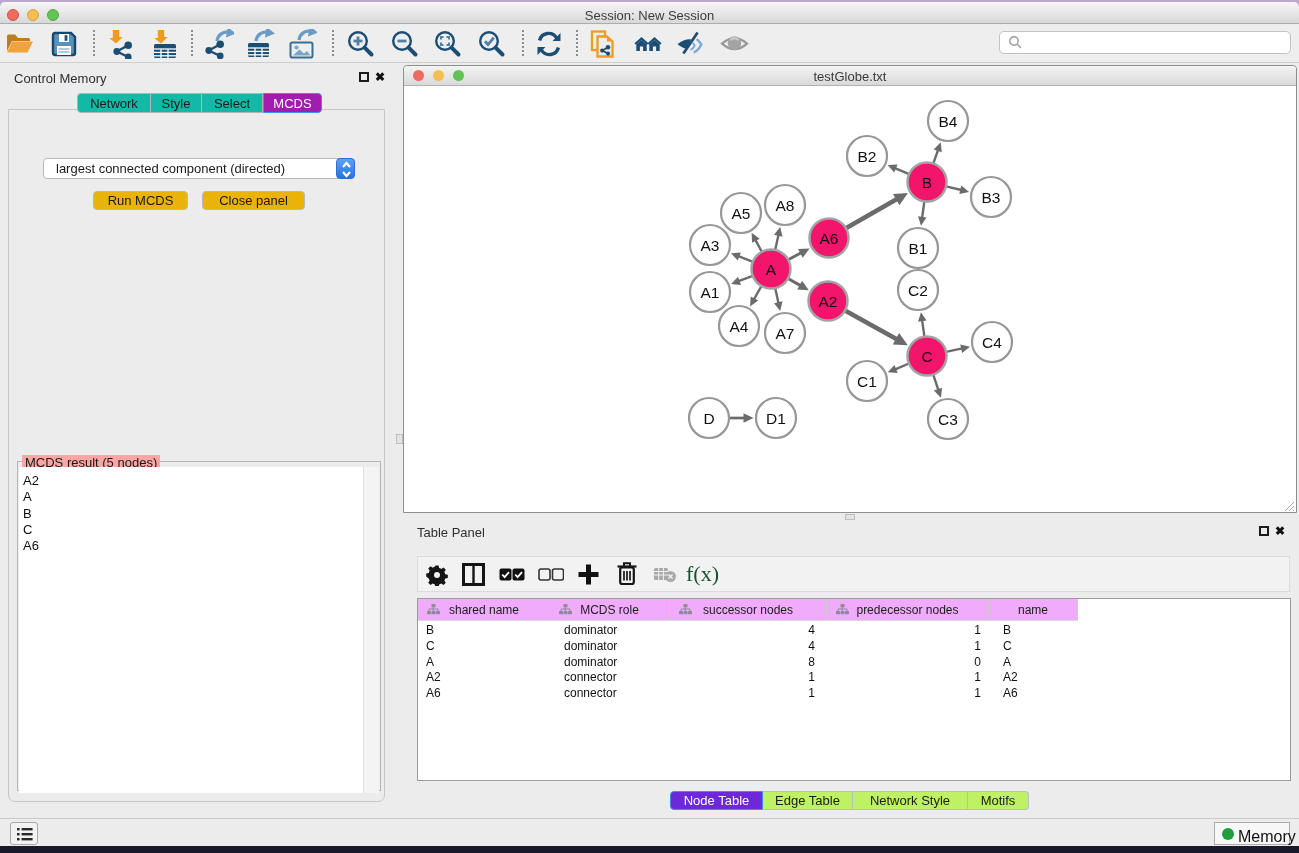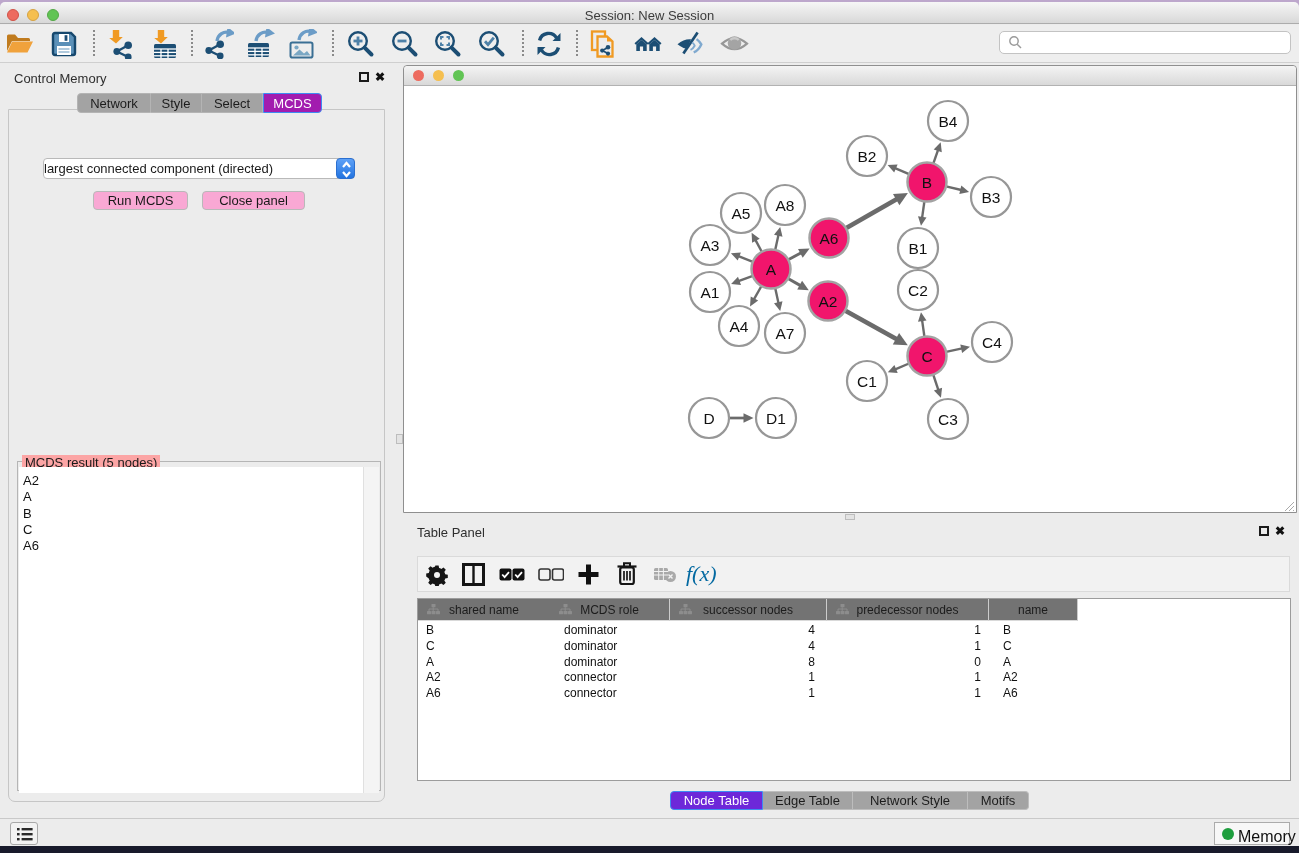--- a/index.html
+++ b/index.html
@@ -12,47 +12,47 @@
 #ttext{width:100%;text-align:center;top:6px;font-size:13px;color:#3c3c3c}
 #toolbar{left:0;top:25px;width:1299px;height:38px;background:#eeeeee;border-bottom:1px solid #cfcfcf}
 .sep{top:4px;width:2px;height:28px;background-image:radial-gradient(circle,#8a8a8a 35%,transparent 40%);background-size:2px 4px;background-repeat:repeat-y}
 .ticon{top:29px}
 #search{left:999px;top:6px;width:292px;height:23px;background:#fff;border:1px solid #c3c3c3;border-radius:5px}
 
 #cp-title{left:14px;top:71px;font-size:13px;color:#2f2f2f}
 #cp-float{left:359px;top:72px;width:10px;height:10px;border:2px solid #1b1b1b}
 #cp-close{left:375px;top:70px;font-size:12px;font-weight:bold;color:#111}
 #cp-box{left:8px;top:109px;width:377px;height:693px;border:1px solid #c6c6c6;border-radius:0 0 7px 7px;background:#ececec}
-.tab{top:93px;height:20px;border:1px solid #b4b4b4;background:#a3a3a3;font-size:13px;color:#1c1c1c;text-align:center;line-height:19px}
+.tab{top:93px;height:20px;border:1px solid #b4b4b4;background:#14b8a6;font-size:13px;color:#1c1c1c;text-align:center;line-height:19px}
 #tab-mcds{background:#a21caf;color:#fff;border-color:#3e8bf2;border-radius:0 4px 4px 0}
 #opt-label{left:0;top:136px;width:393px;text-align:center;font-size:13px;color:#1a1a1a}
-#dropdown{left:43px;top:158px;width:312px;height:21px;background:#fff;border:1px solid #b9b9b9;border-radius:4px;font-size:13px;color:#1a1a1a;line-height:19px;padding-left:0}
+#dropdown{left:43px;top:158px;width:312px;height:21px;background:#fff;border:1px solid #b9b9b9;border-radius:4px;font-size:13px;color:#1a1a1a;line-height:19px;padding-left:12px}
 #dd-step{right:-1px;top:-1px;width:19px;height:21px;border-radius:4px;background:linear-gradient(#5ea1f7,#2374e0);border:1px solid #2b6fd0}
-.btn{top:191px;height:19px;background:#f9a8d4;border:1px solid #b9b9b9;border-radius:4px;font-size:13px;color:#1a1a1a;text-align:center;line-height:17px}
+.btn{top:191px;height:19px;background:#eab308;border:1px solid #b9b9b9;border-radius:4px;font-size:13px;color:#1a1a1a;text-align:center;line-height:17px}
 #fieldset{left:17px;top:461px;width:364px;height:330px;border:1px solid #b5b5b5}
 #fs-legend{left:22px;top:455px;background:#fca5a5;padding:0 3px;font-size:13px;color:#1a1a1a}
 #fs-list{left:19px;top:467px;width:360px;height:326px;background:#fff;font-size:13px;color:#111;line-height:16.3px;padding:6px 0 0 4px}
 #fs-scroll{left:363px;top:467px;width:16px;height:326px;background:#f4f4f4;border-left:1px solid #e0e0e0}
 
 #netwin{left:403px;top:65px;width:894px;height:448px;background:#fff;border:1px solid #8f8f8f;border-radius:4px 4px 0 0}
 #net-titlebar{left:0;top:0;width:892px;height:20px;background:linear-gradient(#f4f4f4,#d9d9d9);border-bottom:1px solid #b2b2b2;border-radius:4px 4px 0 0}
 .ntl{width:11px;height:11px;border-radius:50%;top:4px}
 #net-title{width:100%;text-align:center;top:3px;font-size:13px;color:#3a3a3a}
 
 .grip{background:#e3e3e3;border:1px solid #bdbdbd}
 
 #tp-title{left:417px;top:525px;font-size:13px;color:#2f2f2f}
 #tp-float{left:1259px;top:526px;width:10px;height:10px;border:2px solid #1b1b1b}
 #tp-close{left:1275px;top:524px;font-size:12px;font-weight:bold;color:#111}
 #tp-toolbar{left:417px;top:556px;width:873px;height:36px;background:#f2f2f2;border:1px solid #dadada}
 #table{left:417px;top:598px;width:874px;height:183px;background:#fff;border:1px solid #9c9c9c}
-.th{top:0;height:22px;background:#737373;border-right:1px solid #cccccc;border-bottom:1px solid #d9d9d9;font-size:12px;color:#1c1c1c;text-align:center;line-height:22px}
+.th{top:0;height:22px;background:#f0abfc;border-right:1px solid #cccccc;border-bottom:1px solid #d9d9d9;font-size:12px;color:#1c1c1c;text-align:center;line-height:22px}
 .td{font-size:12px;color:#111;height:16px;line-height:16px}
 
-.btab{top:791px;height:19px;background:#a3a3a3;border:1px solid #bdbdbd;font-size:13px;color:#1c1c1c;text-align:center;line-height:18px}
+.btab{top:791px;height:19px;background:#bef264;border:1px solid #bdbdbd;font-size:13px;color:#1c1c1c;text-align:center;line-height:18px}
 #btab-node{background:#6d28d9;color:#fff;border-color:#3e8bf2;border-radius:4px 0 0 4px}
 
 #statusline{left:0;top:818px;width:1299px;height:1px;background:#c9c9c9}
 #stat-left{left:10px;top:822px;width:28px;height:23px;background:#f2f2f2;border:1px solid #a8a8a8;border-radius:3px}
 #memory{left:1214px;top:822px;width:76px;height:23px;background:#f7f7f7;border:1px solid #ababab}
 #wall-bot{left:0;top:846px;width:1299px;height:7px;background:#181a2b}
 text{font-family:"Liberation Sans",sans-serif}
 </style></head>
 <body>
 <div id="stage">
@@ -228,20 +228,21 @@
 <div class="abs btn" style="left:202px;width:103px">Close panel</div>
 <div class="abs" id="fieldset"></div>
 <div class="abs" id="fs-legend">MCDS result (5 nodes)</div>
 <div class="abs" id="fs-list">A2<br>A<br>B<br>C<br>A6</div>
 <div class="abs" id="fs-scroll"></div>
 <div class="abs" id="netwin">
   <div class="abs" id="net-titlebar">
     <div class="abs ntl" style="left:9px;background:#ed6b5f"></div>
     <div class="abs ntl" style="left:29px;background:#f5bf4f"></div>
     <div class="abs ntl" style="left:49px;background:#61c454"></div>
+    <div class="abs" id="net-title">testGlobe.txt</div>
   </div>
   <svg class="abs" style="left:0px;top:20px" width="892" height="426" viewBox="0 0 892 426" font-family="Liberation Sans, sans-serif">
 <line x1="357.8" y1="165.8" x2="351.4" y2="153.9" stroke="#6b6b6b" stroke-width="2.4"></line>
 <polygon points="347.6,146.8 355.7,152.7 348.1,156.8" fill="#6b6b6b"></polygon>
 <line x1="371.2" y1="164.0" x2="374.5" y2="148.8" stroke="#6b6b6b" stroke-width="2.4"></line>
 <polygon points="376.2,141.0 378.5,150.7 370.0,148.8" fill="#6b6b6b"></polygon>
 <line x1="348.9" y1="175.9" x2="334.4" y2="170.2" stroke="#6b6b6b" stroke-width="2.4"></line>
 <polygon points="326.9,167.2 336.9,166.5 333.7,174.6" fill="#6b6b6b"></polygon>
 <line x1="348.8" y1="189.9" x2="334.5" y2="195.2" stroke="#6b6b6b" stroke-width="2.4"></line>
 <polygon points="327.1,198.1 334.0,190.8 337.0,198.9" fill="#6b6b6b"></polygon>
@@ -372,21 +373,21 @@
           <circle cx="16.5" cy="9.5" r="5.5"></circle>
         </g>
  <g stroke="#f2f2f2" stroke-width="1">
           <line x1="0" y1="4.5" x2="14" y2="4.5"></line>
           <line x1="0" y1="8" x2="14" y2="8"></line>
           <line x1="4.7" y1="1" x2="4.7" y2="13"></line>
           <line x1="9.4" y1="1" x2="9.4" y2="13"></line>
         </g>
  <path d="M14.5 7.5 l4 4 M18.5 7.5 l-4 4" stroke="#f2f2f2" stroke-width="1.4"></path>
 </svg>
-<div class="abs" style="left:268px;top:4px;font-family:'Liberation Serif',serif;font-style:italic;font-size:22px;color:#0369a1">f(x)</div>
+<div class="abs" style="left:268px;top:4px;font-family:'Liberation Serif',serif;font-size:22px;color:#14532d">f(x)</div>
 </div>
 <div class="abs" id="table">
 <div class="abs th" style="left:0px;width:133px"><span class="abs" style="left:9px;top:5px;line-height:0"><svg width="13" height="11" viewBox="0 0 13 11" style="vertical-align:-1px">
             <g fill="#8d8d8d">
               <rect x="4.5" y="0" width="4" height="3.2" rx="0.5"></rect>
               <rect x="0" y="7" width="4" height="3.2" rx="0.5"></rect>
               <rect x="4.5" y="7" width="4" height="3.2" rx="0.5"></rect>
               <rect x="9" y="7" width="4" height="3.2" rx="0.5"></rect>
               <path d="M6.2 3.2 V5 M2 7 V5 H11 V7 M6.2 5 V7" stroke="#8d8d8d" stroke-width="1" fill="none"></path>
             </g>

